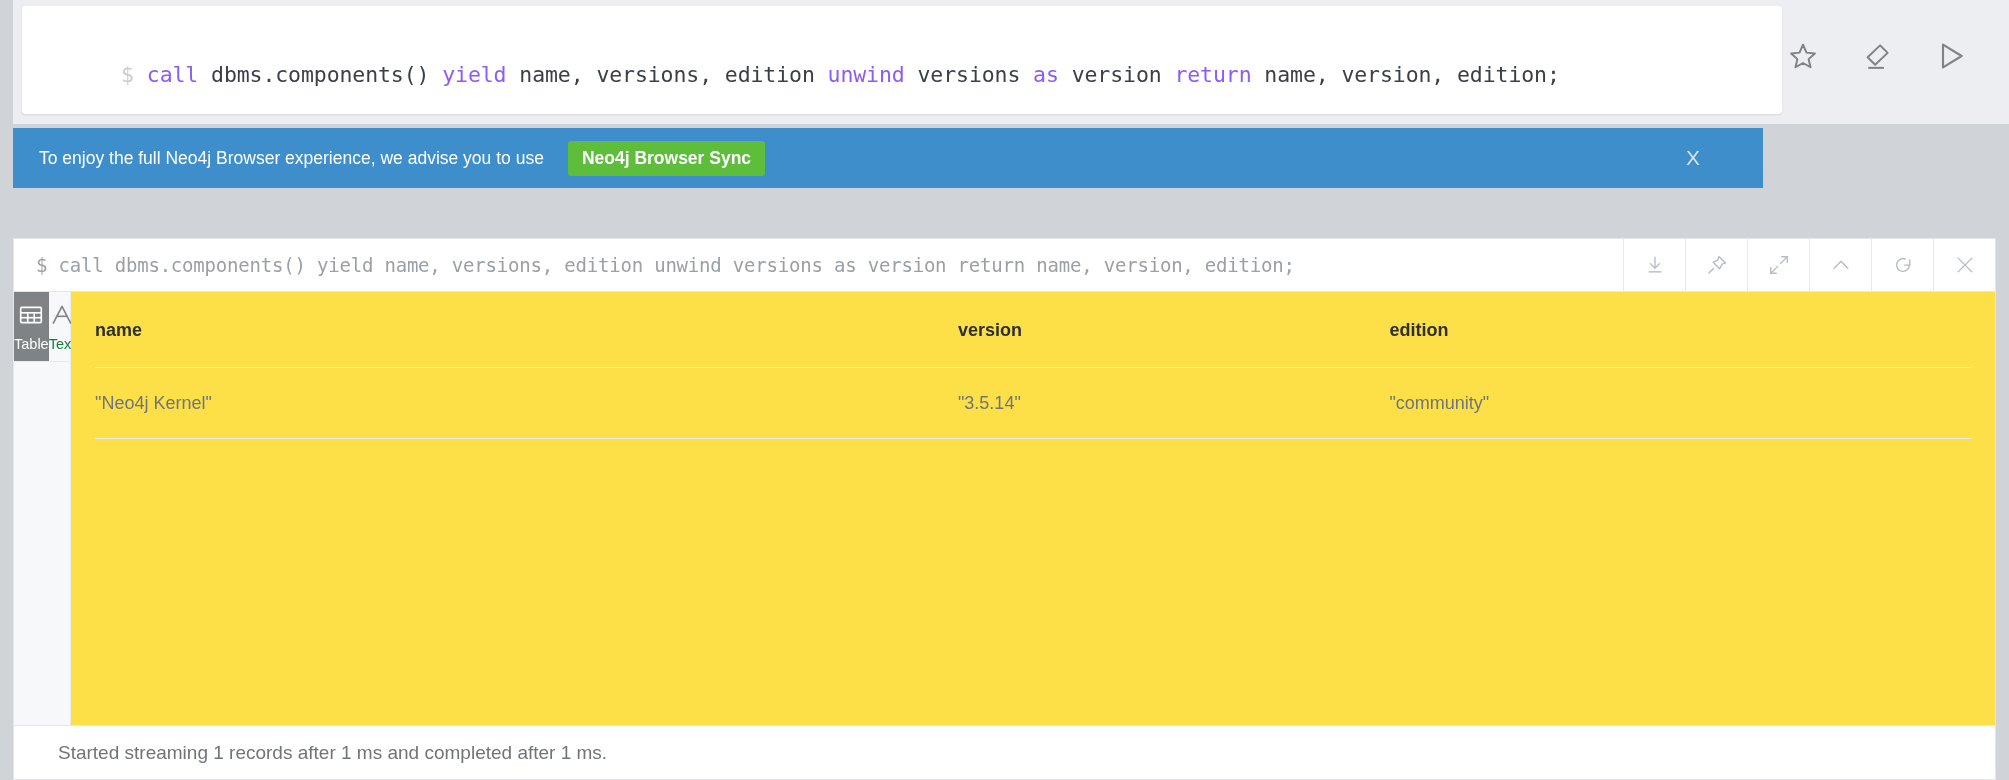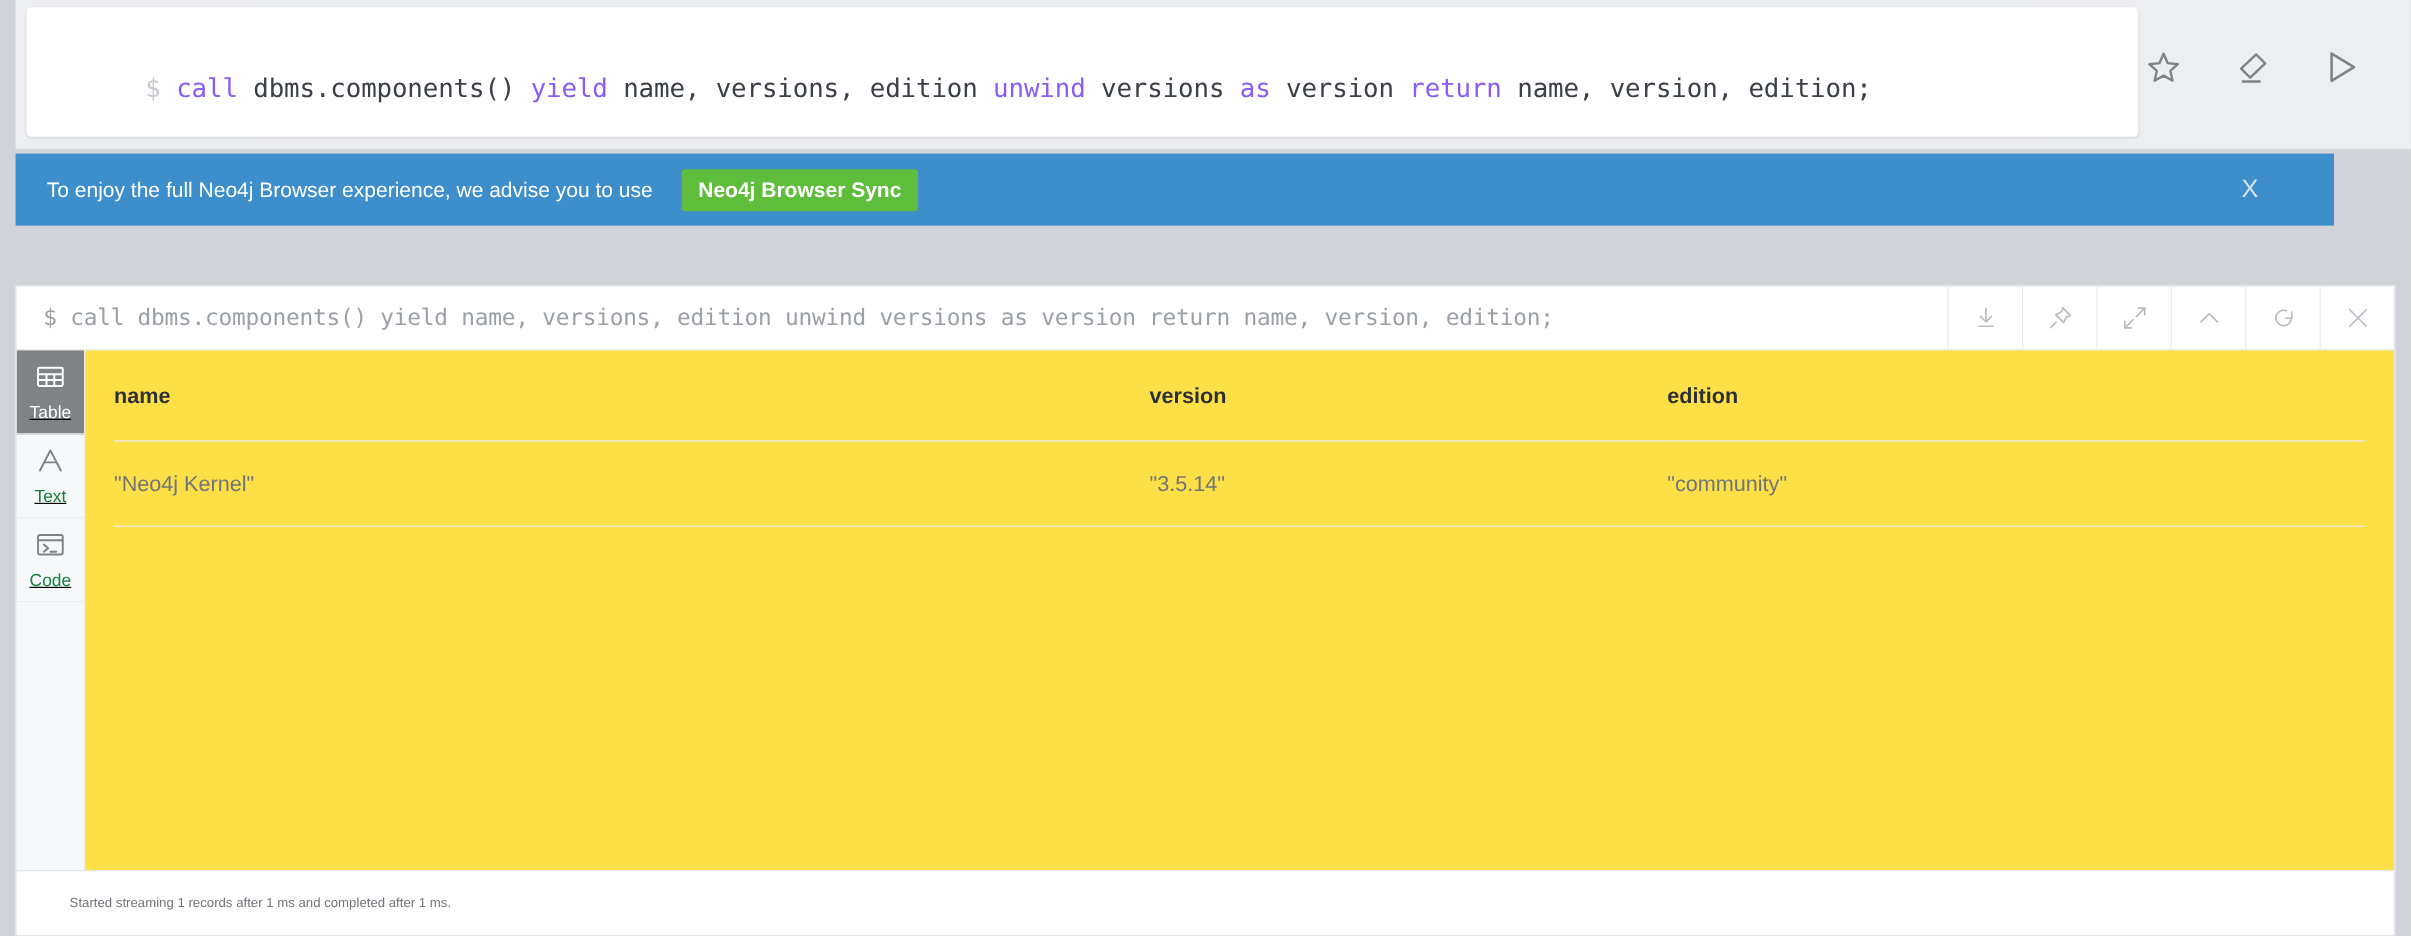--- a/index.html
+++ b/index.html
@@ -62,21 +62,21 @@
     width: 36px; height: 36px;
     display: flex; align-items: center; justify-content: center;
     cursor: pointer;
   }
   .editor-actions svg { stroke: #7f8386; fill: none; stroke-width: 1.6; }
 
   
   .banner {
     position: absolute;
     left: 13px; top: 128px;
-    width: 1932px;
+    width: 1750px;
     height: 60px;
     background: #3d8ecb;
     display: flex;
     align-items: center;
   }
   .banner-text {
     color: #ffffff;
     font-size: 17.5px;
     margin-left: 26px;
     white-space: nowrap;
@@ -146,22 +146,20 @@
 
   .frame-body { flex: 1; display: flex; min-height: 0; }
 
   
   .view-tabs {
     width: 57px;
     min-width: 57px;
     background: #f7f8fa;
     border-right: 1px solid #e8eaee;
     display: flex;
-    flex-direction: column;
-    text-decoration: underline;
   }
   .view-tab {
     height: 70px;
     display: flex;
     flex-direction: column;
     align-items: center;
     justify-content: center;
     gap: 5px;
     cursor: pointer;
     border-bottom: 1px solid #e8eaee;
@@ -202,21 +200,21 @@
 
   
   .frame-status {
     height: 54px;
     min-height: 54px;
     display: flex;
     align-items: center;
     padding-left: 44px;
     border-top: 1px solid #e3e6eb;
     background: #ffffff;
-    font-size: 11px;
+    font-size: 19px;
     color: #6f757b;
   }
 </style>
 </head>
 <body>
 
 <div class="editor-zone">
   <div class="editor-left-strip"></div>
 
   <div class="editor-card">

